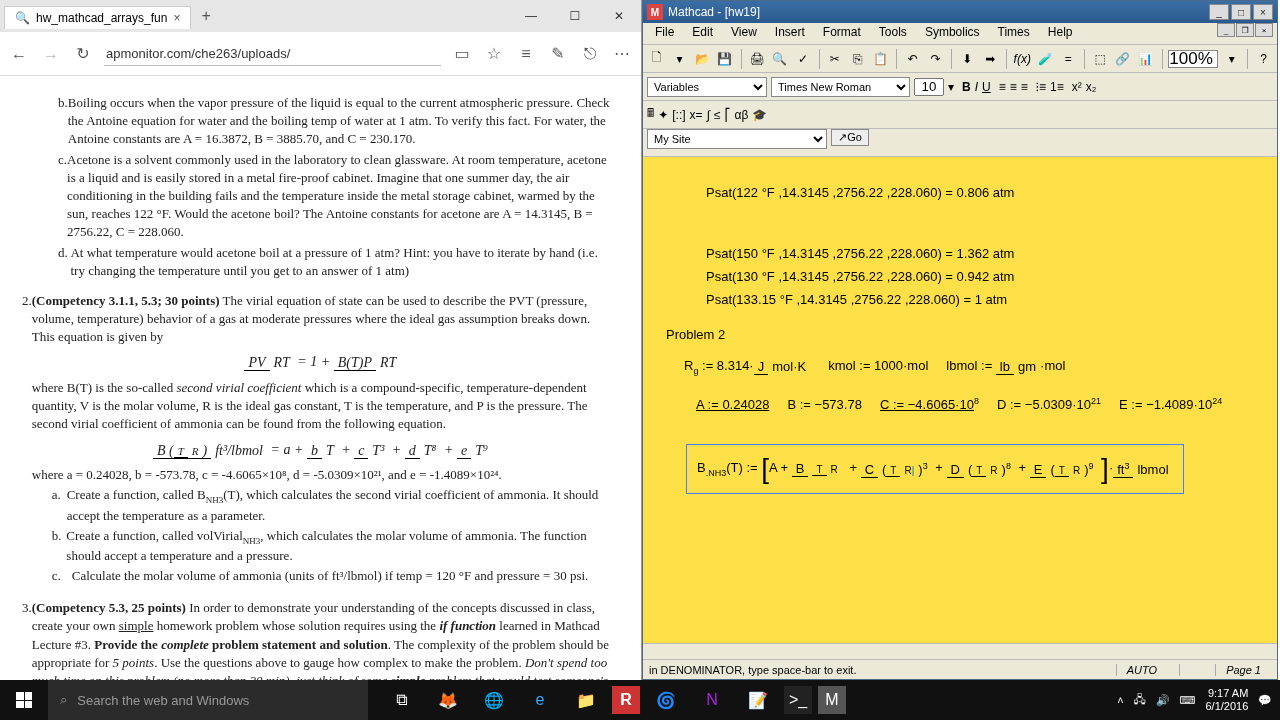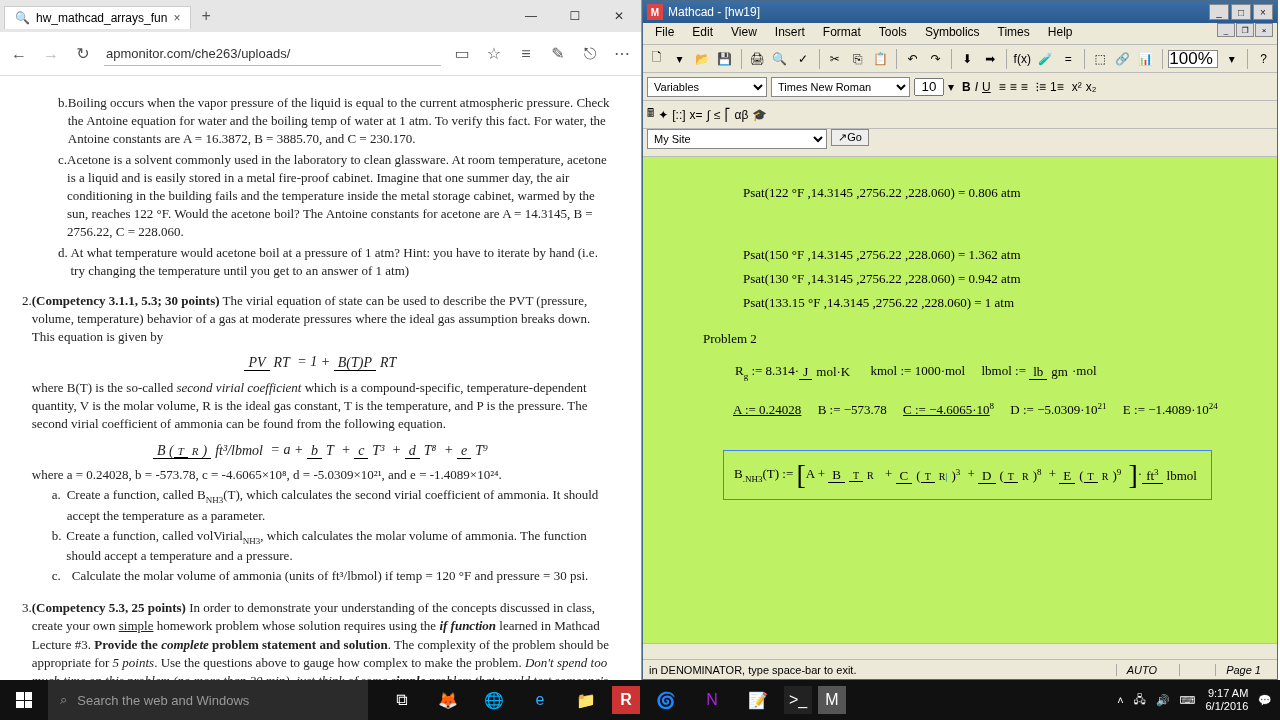--- a/index.html
+++ b/index.html
@@ -41,21 +41,21 @@
 .mc-toolbar .tbtn { width: 22px; height: 22px; border: 1px solid transparent; display: flex; align-items: center; justify-content: center; font-size: 12px; }
 .mc-toolbar .sep { width: 1px; height: 20px; background: #aaa; margin: 0 2px; }
 .mc-toolbar input, .mc-toolbar select { font-size: 17px; border: 1px solid #888; }
 .mc-toolbar2 { height: 28px; background: #ece9d8; border-bottom: 1px solid #bbb; display: flex; align-items: center; padding: 0 4px; gap: 4px; }
 .mc-select { height: 20px; font-size: 11px; border: 1px solid #888; background: #fff; padding: 0 2px; }
 .mc-fontsize { width: 30px; height: 18px; text-align: center; }
 .mc-zoom { width: 50px; height: 18px; }
 .mc-toolbar3 { height: 28px; background: #ece9d8; border-bottom: 1px solid #bbb; display: flex; align-items: center; padding: 0 4px; gap: 4px; }
 .mc-toolbar4 { height: 28px; background: #ece9d8; border-bottom: 1px solid #bbb; display: flex; align-items: flex-start; padding: 0 4px; gap: 4px; }
 .mc-gobtn { border: 1px solid #888; padding: 1px 6px; background: #eee; font-size: 11px; }
-.mc-worksheet { flex: 1; background: #bef264; overflow: auto; position: relative; font-family: Liberation Serif, serif; font-size: 13px; padding: 20px 60px; }
+.mc-worksheet { flex: 1; background: #fde047; overflow: auto; position: relative; font-family: Liberation Sans, sans-serif; font-size: 13px; padding: 20px 23px; }
 .mc-status { height: 20px; background: #ece9d8; border-top: 1px solid #bbb; display: flex; align-items: center; padding: 4px 6px; font-size: 11px; }
 .mc-status-r { margin-left: auto; display: flex; gap: 12px; }
 .mc-status-r span { border-left: 1px solid #aaa; padding: 0 10px; font-style: italic; }
 .mc-hscroll { height: 16px; background: #ece9d8; border-top: 1px solid #bbb; }
 .mc-line { margin: 8px 0; }
 .mc-worksheet .sel { border: 1px solid #4080ff; padding: 8px 10px; display: inline-block; }
 
 
 .taskbar { width: 1280px; height: 40px; background: #111; display: flex; align-items: center; color: #fff; }
 .start-btn { width: 48px; height: 40px; display: flex; align-items: center; justify-content: center; }
@@ -194,21 +194,21 @@
       <span class="tbtn">✂</span>
       <span class="tbtn">⎘</span>
       <span class="tbtn">📋</span>
       <span class="sep"></span>
       <span class="tbtn">↶</span>
       <span class="tbtn">↷</span>
       <span class="sep"></span>
       <span class="tbtn">⬇</span>
       <span class="tbtn">➡</span>
       <span class="sep"></span>
-      <span class="tbtn" style="">f(x)</span>
+      <span class="tbtn" style="font-style:italic">f(x)</span>
       <span class="tbtn">🧪</span>
       <span class="tbtn">=</span>
       <span class="sep"></span>
       <span class="tbtn">⬚</span>
       <span class="tbtn">🔗</span>
       <span class="tbtn">📊</span>
       <span class="sep"></span>
       <input class="mc-zoom" value="100%" style="">
         <span class="tbtn">▾</span>
       <span class="sep"></span>
@@ -249,21 +249,21 @@
       <select class="mc-select" style="width:180px"><option>My Site</option></select>
       <span class="mc-gobtn">↗<span>Go</span></span>
     </div>
     <div class="mc-worksheet">
       <div class="mc-line" style="margin-left:40px">Psat(122 °F ,14.3145 ,2756.22 ,228.060) = 0.806 atm</div>
       <div style="height:30px"></div>
       <div class="mc-line" style="margin-left:40px">Psat(150 °F ,14.3145 ,2756.22 ,228.060) = 1.362 atm</div>
       <div class="mc-line" style="margin-left:40px">Psat(130 °F ,14.3145 ,2756.22 ,228.060) = 0.942 atm</div>
       <div class="mc-line" style="margin-left:40px">Psat(133.15 °F ,14.3145 ,2756.22 ,228.060) = 1 atm</div>
       <div class="mc-line" style="margin-top:20px">Problem 2</div>
-      <div class="mc-line" style="margin-left:32px;margin-top:16px">
+      <div class="mc-line" style="margin-left:18px;margin-top:16px">
         R<sub>g</sub> := 8.314·<span class="frac"><span class="num">J</span><span class="den">mol·K</span></span>
         &nbsp;&nbsp;&nbsp;&nbsp;<span>kmol := 1000·mol</span>
         &nbsp;&nbsp;&nbsp;&nbsp;<span>lbmol := </span><span class="frac"><span class="num">lb</span><span class="den">gm</span></span><span>·mol</span>
       </div>
       <div class="mc-line" style="margin-left:30px;margin-top:20px;white-space:nowrap">
         <span style="text-decoration:underline"><span>A := 0.24028</span></span>&nbsp;&nbsp;&nbsp;&nbsp;
         <span>B := −573.78</span>&nbsp;&nbsp;&nbsp;&nbsp;
         <span style="text-decoration:underline"><span>C := −4.6065·10</span></span><sup>8</sup>&nbsp;&nbsp;&nbsp;&nbsp;
         <span>D := −5.0309·10</span><sup>21</sup>&nbsp;&nbsp;&nbsp;&nbsp;
         <span>E := −1.4089·10</span><sup>24</sup>

